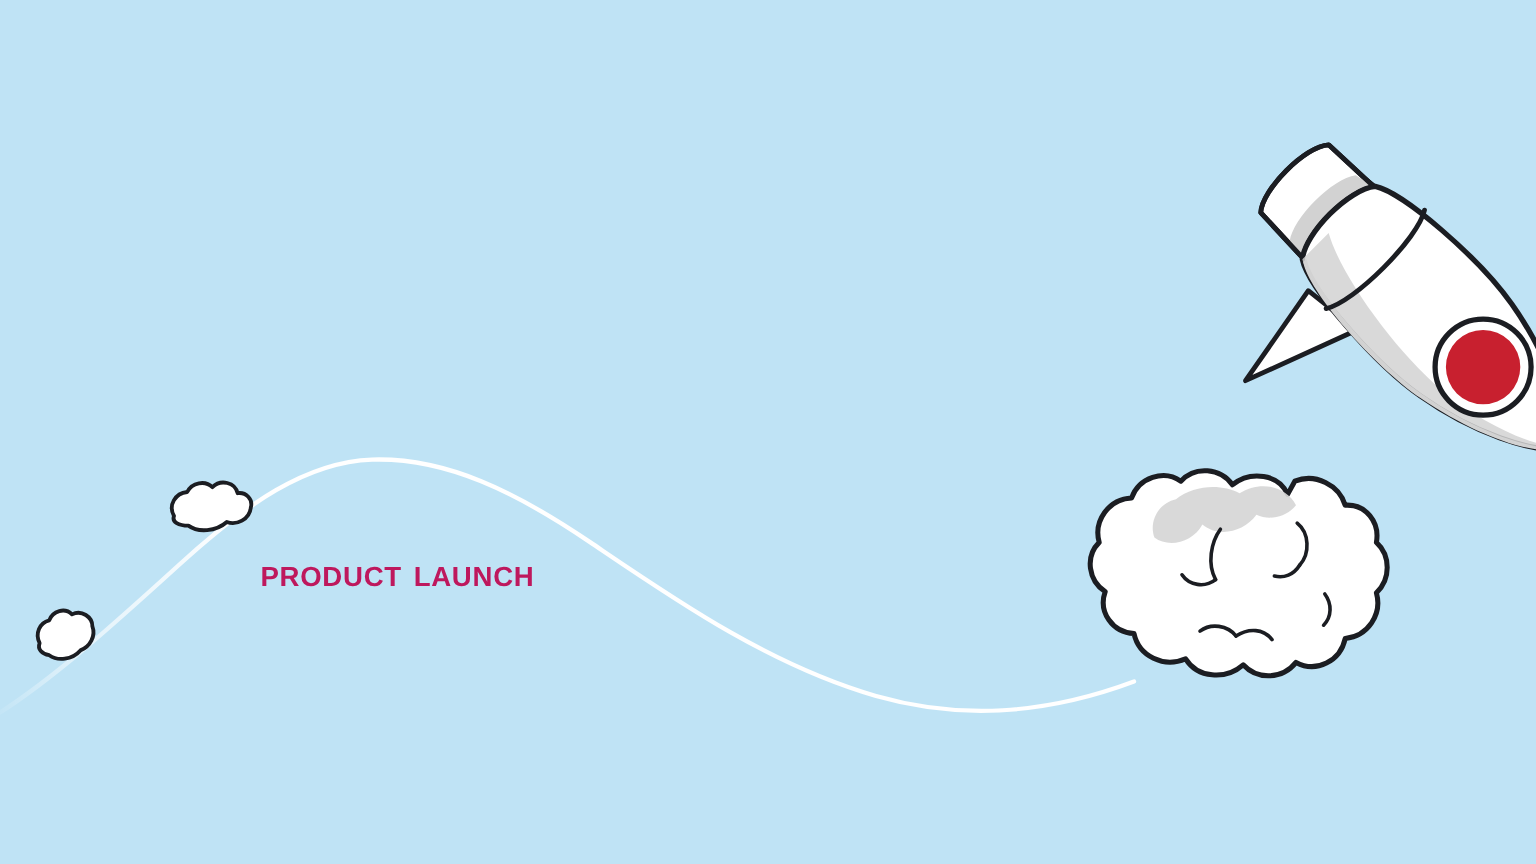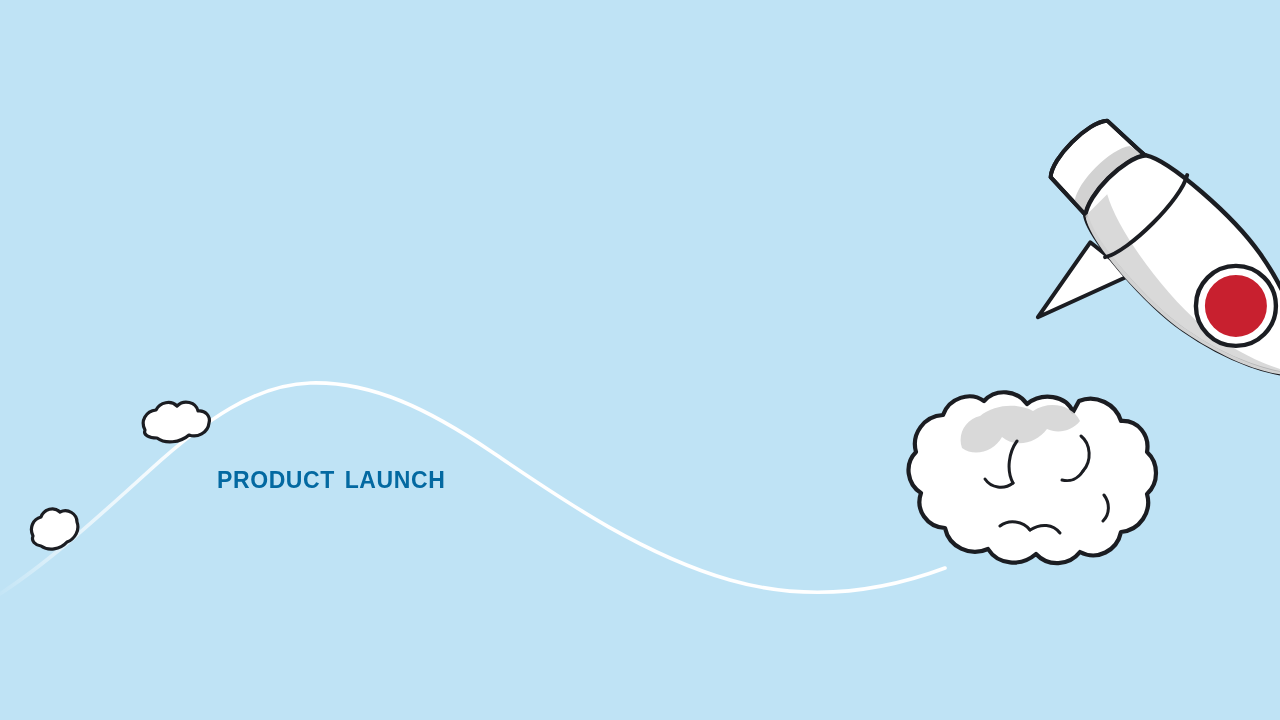--- a/index.html
+++ b/index.html
@@ -26,21 +26,21 @@
   #headline {
     position: absolute;
     left: 217px;
     top: 460px;
     margin: 0;
     font-family: "Liberation Sans", sans-serif;
     font-weight: 700;
     font-size: 33px;
     line-height: 34px;
     letter-spacing: 0.6px;
-    color: #0369a1;
+    color: #be185d;
     font-variant: small-caps;
     text-transform: lowercase;
     white-space: nowrap;
     user-select: none;
   }
 </style>
 </head>
 <body>
 
 <div id="stage">

